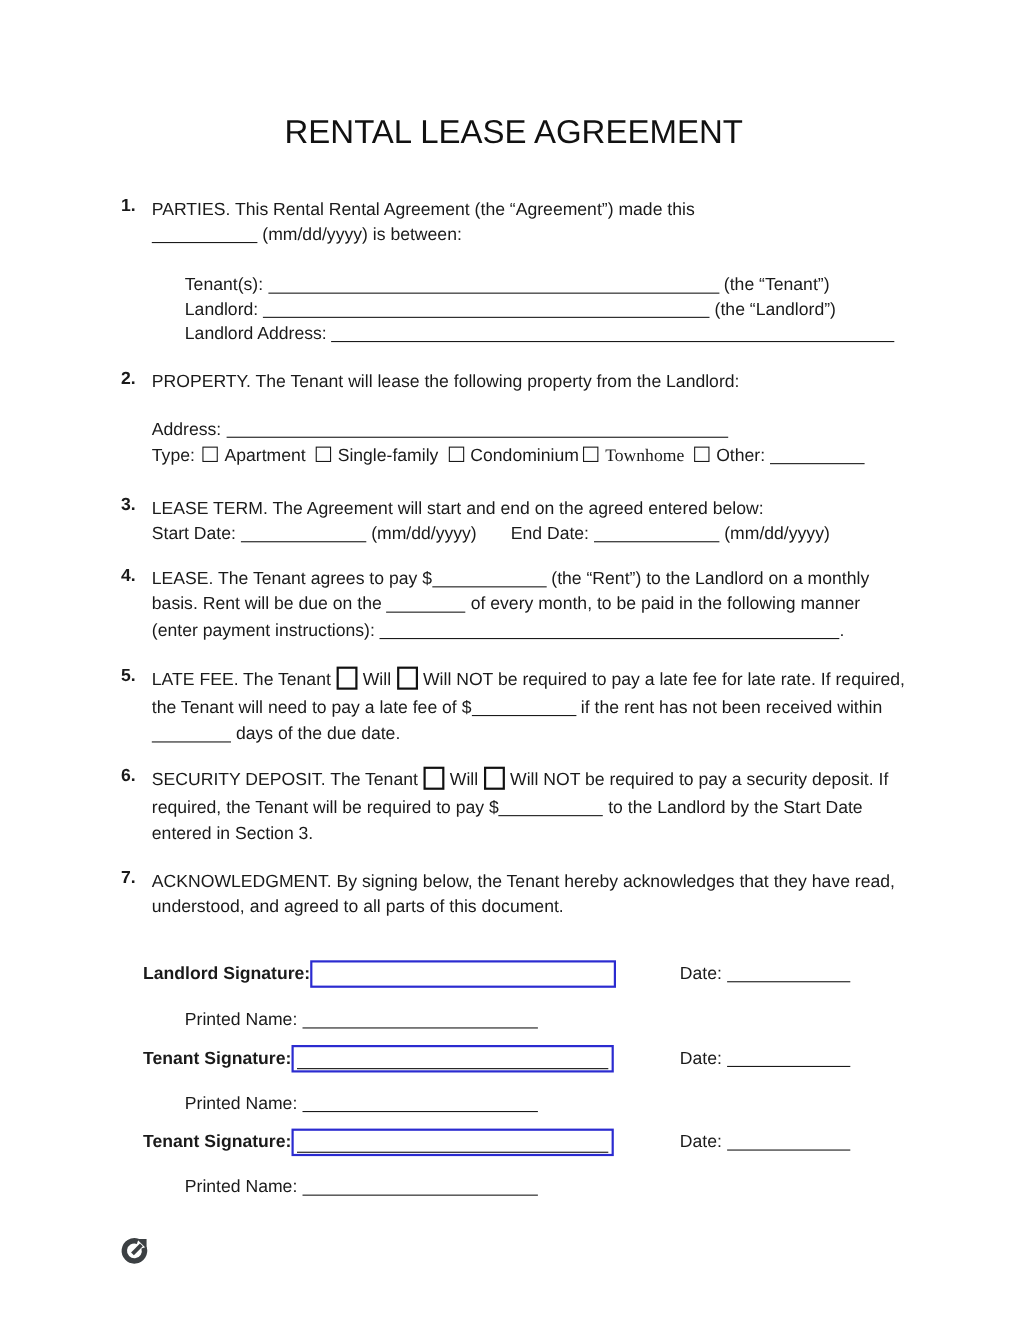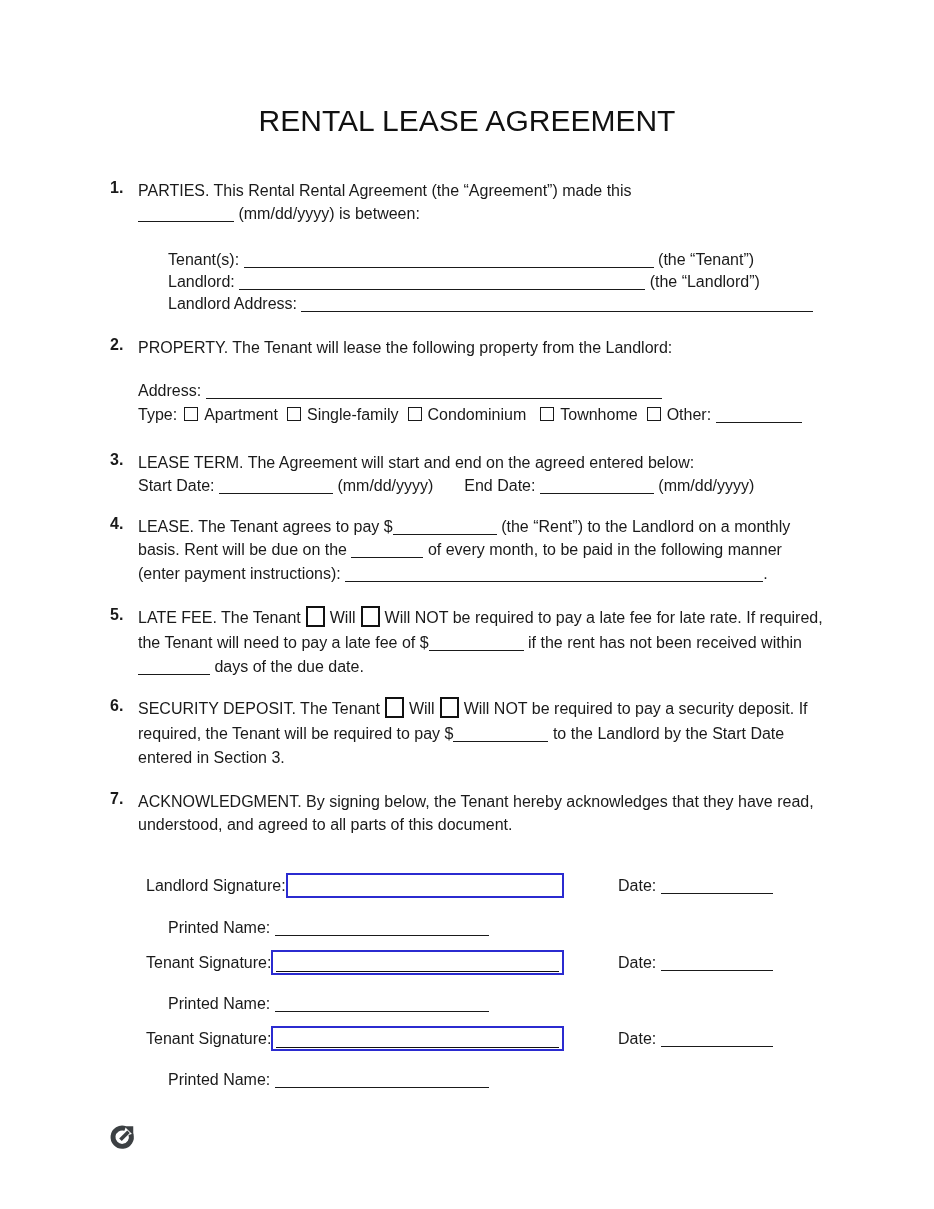--- a/index.html
+++ b/index.html
@@ -33,33 +33,33 @@
   
   .s2-fields{margin-top:20px;line-height:24px;}
   .cb-glyph{
     display:inline-block;width:12px;height:12px;
     border:1.4px solid #1a1a1a;
     vertical-align:-1px;
     margin-right:6px;
   }
   .opt{margin-left:9px;}
   .opt.first{margin-left:7px;text-align:center;}
-  .opt.extra{margin-left:14px;}
+  .opt.extra{margin-left:4px;font-family:Liberation Serif, serif;}
   
   .lh-big{line-height:24.5px;}
   .cb-field{
     display:inline-block;width:15px;height:17px;
     border:2px solid #111;
     vertical-align:-4px;
     margin:0 5px;
     background:#fff;
   }
   
   .sig-row{position:absolute;left:110px;width:714px;height:29px;display:flex;align-items:center;}
-  .sig-label{font-weight:normal;margin-left:36px;}
+  .sig-label{font-weight:bold;margin-left:20px;}
   .sig-box{
     position:relative;
     height:21px;
     border:2px solid #2b2bd0;
     background:#fff;
   }
   .sig-box.landlord{width:274px;}
   .sig-box.tenant{width:289px;}
   .sig-underline{
     position:absolute;left:3px;right:3px;bottom:1px;

